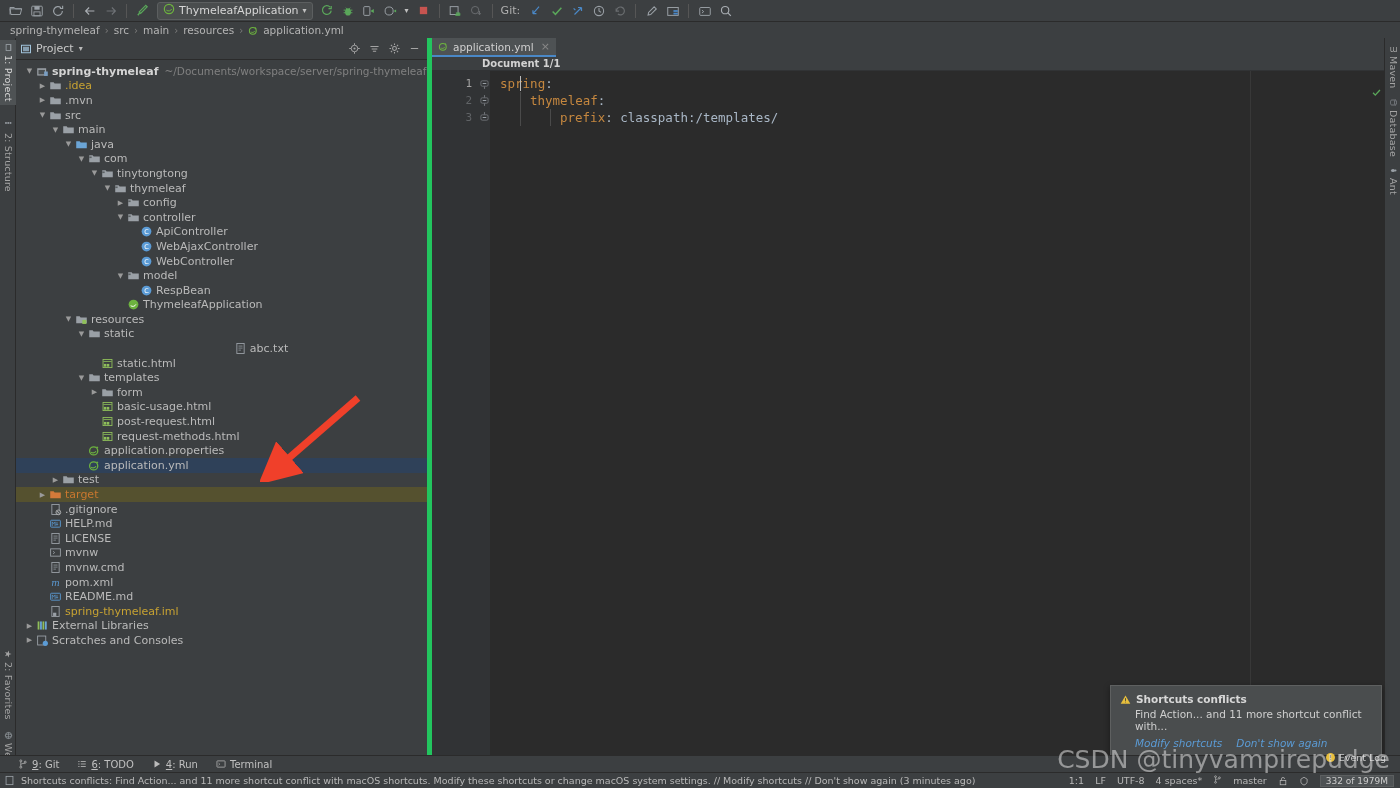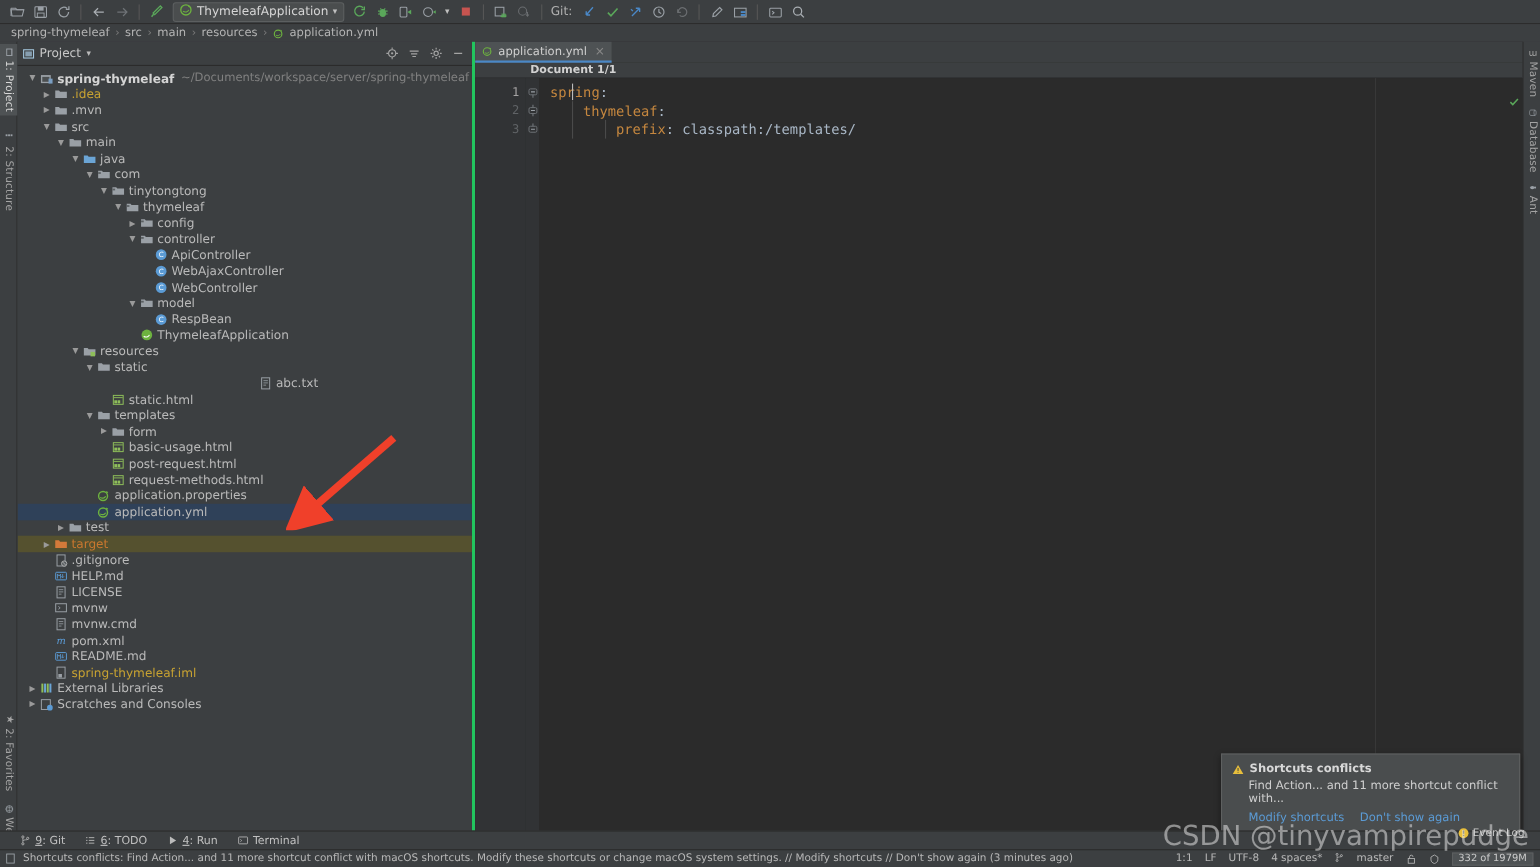--- a/index.html
+++ b/index.html
@@ -59,21 +59,21 @@
 
   
   .stripe-right {
     position: absolute; right: 0; top: 38px; width: 16px; height: 727px;
     background: #3c3f41; border-left: 1px solid #2b2b2b;
   }
 
   
   .project-panel {
     position: absolute; left: 16px; top: 38px; width: 416px; height: 727px;
-    background: #3c3f41; border-right: 3px solid #22c55e;
+    background: #3c3f41; border-right: 5px solid #22c55e;
     display: flex; flex-direction: column;
   }
   .panel-header {
     height: 22px; display: flex; align-items: center; padding: 0 4px;
     flex: 0 0 auto; border-bottom: 1px solid #2b2b2b; background: #3c3f41;
   }
   .panel-title { font-size: 11px; color: #c8c8c8; margin-left: 4px; }
   .panel-hbtns { margin-left: auto; display: flex; align-items: center; gap: 2px; }
   .hbtn { width: 18px; height: 18px; display:flex; align-items:center; justify-content:center; }
   .tree {
@@ -159,21 +159,21 @@
     position: absolute; right: 18px; bottom: 30px; width: 272px;
     background: #4a4d4e; border: 1px solid #5e6060; padding: 7px 9px 8px 9px;
     box-shadow: 0 2px 6px rgba(0,0,0,.4);
   }
   .notif-title {
     display: flex; align-items: center; gap: 5px; font-size: 10.5px;
     font-weight: bold; color: #d8d8d8; margin-bottom: 3px;
   }
   .notif-body { font-size: 10.5px; color: #cfcfcf; margin-left: 15px; margin-bottom: 5px; }
   .notif-actions { display: flex; gap: 14px; margin-left: 15px; }
-  .lnk { color: #5b9bd5; font-size: 10.5px; cursor: pointer; }
+  .lnk { color: #5b9bd5; font-size: 10.5px; cursor: pointer; font-style: italic; }
 
   
   .toolwin-bar {
     position: absolute; left: 0; bottom: 16px; width: 1400px; height: 17px;
     background: #3c3f41; display: flex; align-items: center;
     padding-left: 18px; gap: 18px; border-top: 1px solid #2b2b2b;
   }
   .twbtn { display: flex; align-items: center; gap: 4px; font-size: 10px; color: #c0c0c0; }
   .twbtn u { text-decoration: underline; }
   .statusbar {

